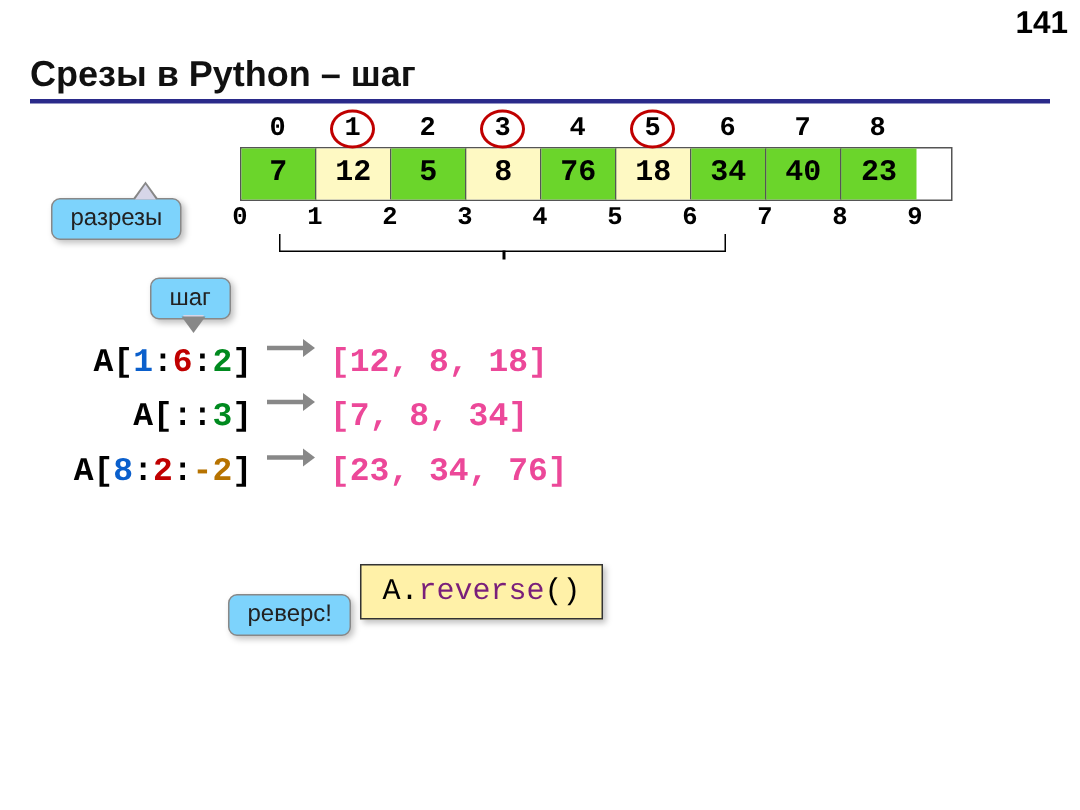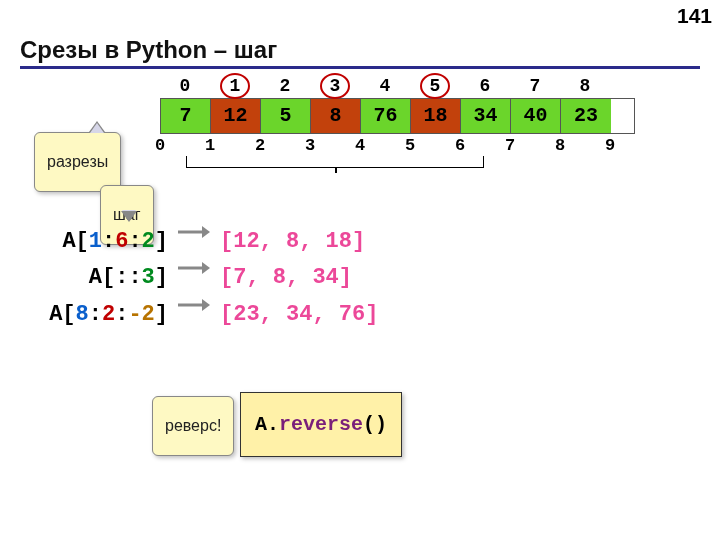--- a/index.html
+++ b/index.html
@@ -70,21 +70,21 @@
     height: 34px;
     line-height: 34px;
     text-align: center;
     font-family: "Courier New", monospace;
     font-weight: bold;
     font-size: 20px;
     border-right: 1px solid #555;
   }
   .cells > div:last-child { border-right: none; }
   .g { background: #6bd52b; }
-  .y { background: #c2410c; }
+  .y { background: #fef9c3; }
   .idx-bot {
     display: flex;
     font-family: "Courier New", monospace;
     font-weight: bold;
     font-size: 17px;
     margin-top: 2px;
     margin-left: -25px;
   }
   .idx-bot > div { width: 50px; text-align: center; }
   .bracket {
@@ -99,24 +99,24 @@
   }
   .bracket::after {
     content: "";
     position: absolute;
     left: 50%; bottom: -6px;
     width: 1.5px; height: 6px;
     background: #000;
   }
   .callout {
     position: absolute;
-    background: #fef9c3;
+    background: #7dd3fc;
     border: 1px solid #888;
     border-radius: 6px;
-    padding: 20px 12px;
+    padding: 4px 12px;
     font-size: 16px;
     color: #222;
     box-shadow: 2px 2px 4px rgba(0,0,0,0.25);
   }
   .callout-pointer {
     position: absolute;
     width: 0; height: 0;
     border-left: 7px solid transparent;
     border-right: 7px solid transparent;
     border-bottom: 10px solid #d6d6e8;
@@ -145,27 +145,27 @@
   .arrow  { margin: 0 10px; display: inline-flex; align-items: center; }
   .arrow svg { display: block; }
   .res    { color: #ec4899; }
   .c1 { color: #0a5fcc; }  
   .c2 { color: #c00000; }  
   .c3 { color: #008a1f; }  
   .c4 { color: #b77300; }  
 
   .revbox {
     position: absolute;
-    top: 392px;
+    top: 376px;
     left: 240px;
     background: #fff1a8;
     border: 1.5px solid #333;
-    padding: 20px 14px;
-    font-family: "Courier New", monospace;
-    font-weight: bold;
+    padding: 6px 14px;
+    font-family: "Courier New", monospace;
+    font-weight: normal;
     font-size: 20px;
     box-shadow: 2px 2px 4px rgba(0,0,0,0.25);
   }
   .revbox .m { color: #7a1f7a; }
 </style>
 </head>
 <body>
 
 <div class="page-num">141</div>
 <div class="title">Срезы в Python – шаг</div>

